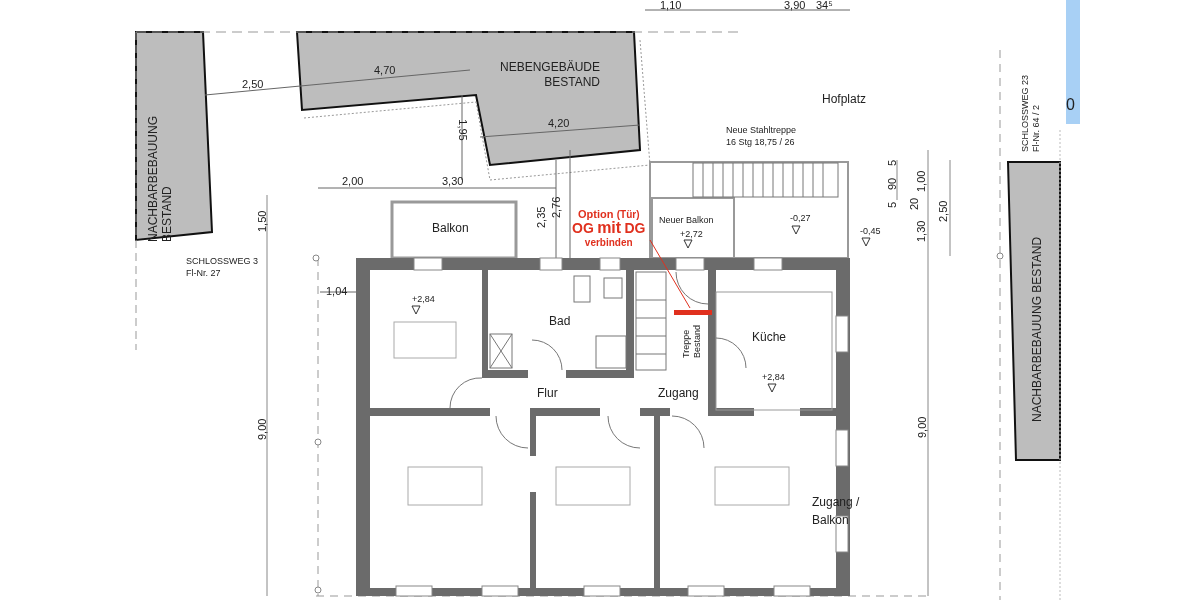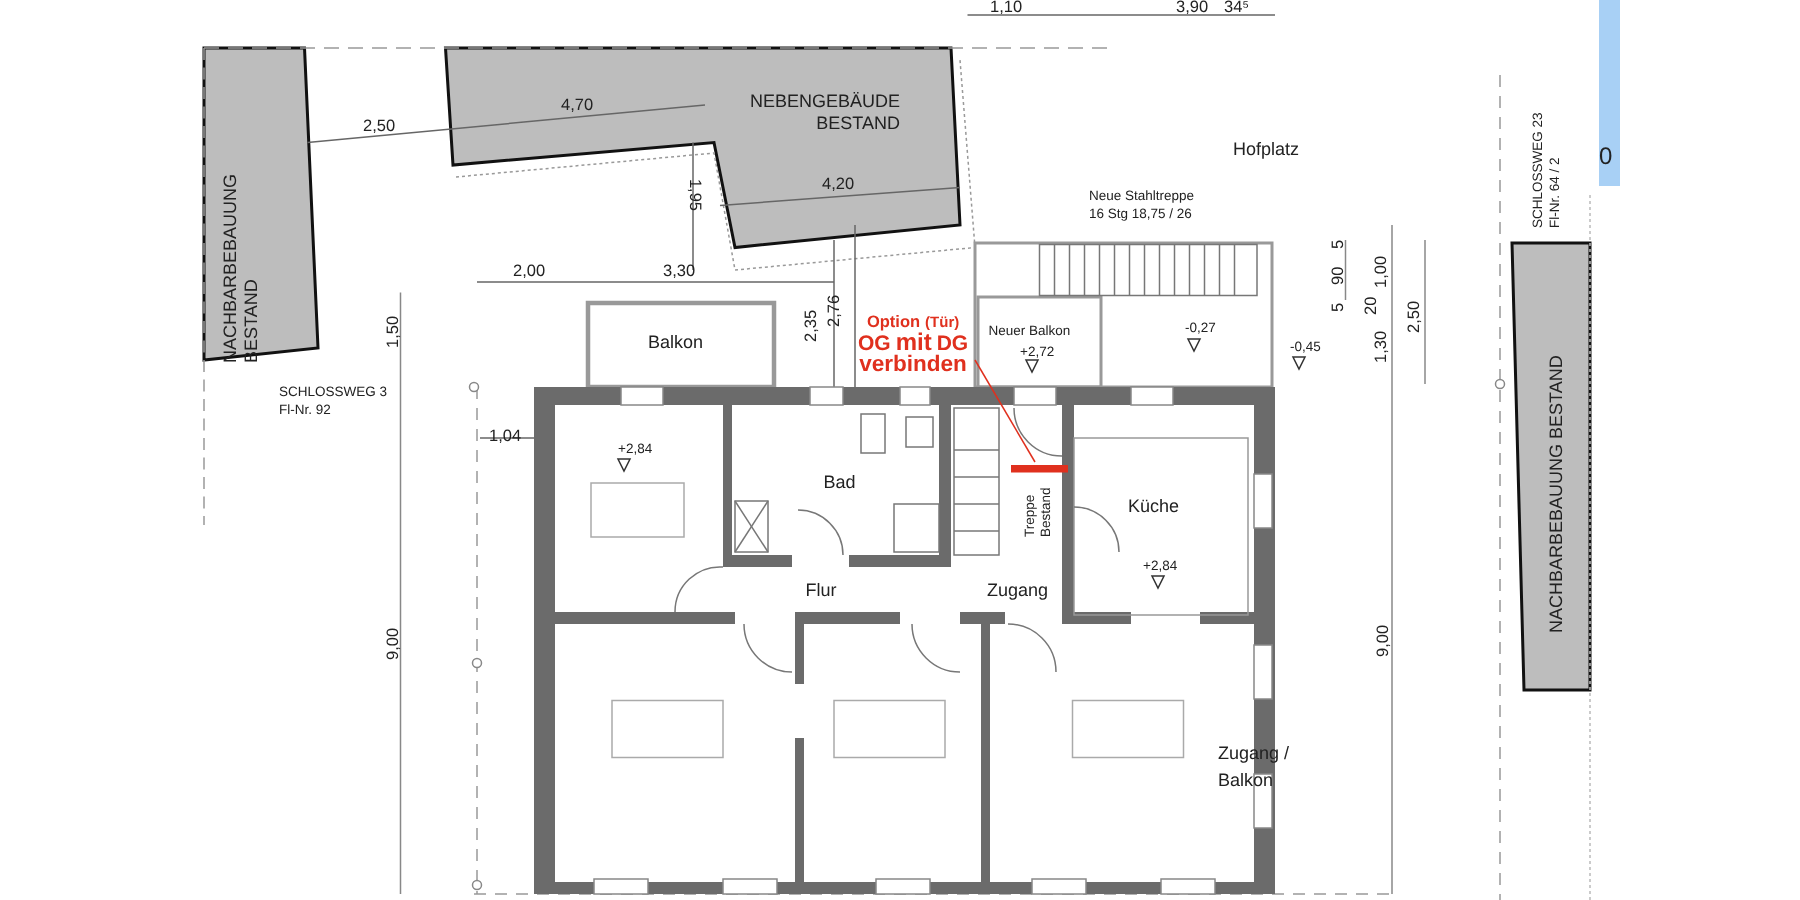--- a/index.html
+++ b/index.html
@@ -152,21 +152,21 @@
     <div>BESTAND</div>
 </div>
 <div class="lbl rot" style="left:1030px;top:422px;">NACHBARBEBAUUNG  BESTAND</div>
 <div class="lbl" style="left:500px;top:60px;text-align:right;line-height:15px;">
   <div>NEBENGEBÄUDE</div>
     <div>BESTAND</div>
 </div>
 
 <div class="lbl sm" style="left:154px;top:255px;line-height:12px;margin-left:32px;">
   <div>SCHLOSSWEG 3</div>
-    <div>Fl-Nr. 92</div>
+    <div>Fl-Nr. 27</div>
 </div>
 <div class="lbl sm rot" style="left:1020px;top:152px;line-height:11px;">
   <div>SCHLOSSWEG 23</div>
     <div>Fl-Nr. 64 / 2</div>
 </div>
 
 <div class="lbl" style="left:822px;top:92px;">Hofplatz</div>
 <div class="lbl sm" style="left:726px;top:124px;line-height:12px;">
   <div>Neue Stahltreppe</div>
     <div>16 Stg 18,75 / 26</div>
@@ -189,21 +189,21 @@
 
 <div class="lbl sm" style="left:680px;top:229px;">+2,72</div>
 <div class="lbl sm" style="left:790px;top:213px;">-0,27</div>
 <div class="lbl sm" style="left:860px;top:226px;">-0,45</div>
 <div class="lbl sm" style="left:412px;top:294px;">+2,84</div>
 <div class="lbl sm" style="left:762px;top:372px;">+2,84</div>
 
 <div class="lbl red" style="left:572px;top:208px;line-height:13px;text-align:center;">
   <div><span style="font-size:11px">Option</span> <span style="font-size:10px">(Tür)</span></div>
   <div><span style="font-size:14px">OG</span> <span style="font-size:16px">mit</span> <span style="font-size:14px">DG</span></div>
-  <div style="font-size:15px">verbinden</div>
+  <div style="font-size:10px">verbinden</div>
 </div>
 
 <div class="dim" style="left:660px;top:-1px;">1,10</div>
 <div class="dim" style="left:784px;top:-1px;">3,90</div>
 <div class="dim" style="left:816px;top:-1px;">34⁵</div>
 <div class="dim" style="left:242px;top:78px;">2,50</div>
 <div class="dim" style="left:374px;top:64px;">4,70</div>
 <div class="dim" style="left:548px;top:117px;">4,20</div>
 <div class="dim" style="left:452px;top:124px;transform:rotate(90deg);">1,95</div>
 <div class="dim" style="left:342px;top:175px;">2,00</div>

